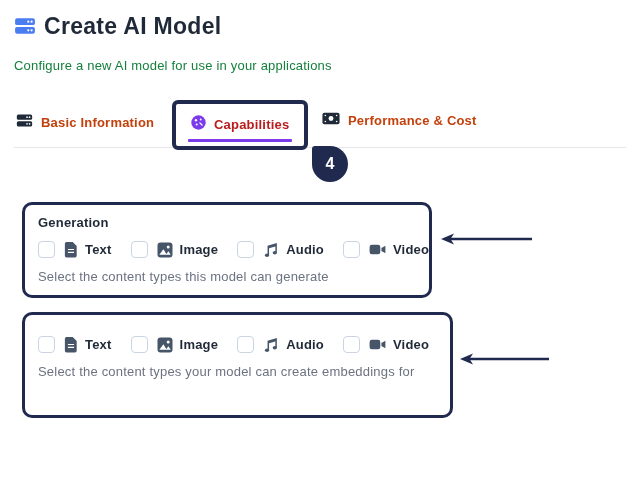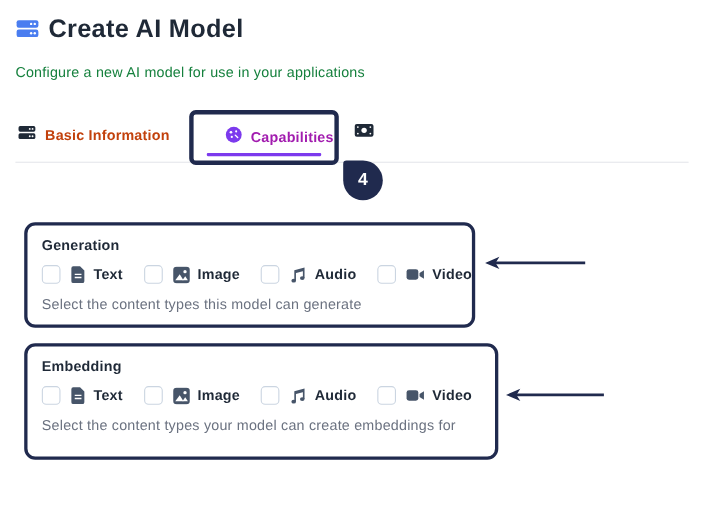--- a/index.html
+++ b/index.html
@@ -13,22 +13,22 @@
 
   
   .tab-divider { position: absolute; left: 14px; right: 14px; top: 147px; height: 1px; background: #e5e7eb; }
   .tab { position: absolute; display: flex; align-items: center; gap: 8px; font-size: 13px; font-weight: 700; color: #c2410c; letter-spacing: .2px; cursor: pointer; }
   .tab svg { flex: 0 0 auto; }
   .tab-basic { left: 16px; top: 112px; }
   .tab-perf  { left: 322px; top: 112px; }
 
   .capabilities-box { position: absolute; left: 172px; top: 100px; width: 136px; height: 50px;
      background: #ffffff; border: 4px solid #202a4e; border-radius: 6px; }
-  .capabilities-tab { position: absolute; left: 28px; top: 10px; display: flex; align-items: center; gap: 7px;
-     font-size: 13px; font-weight: 700; color: #a21caf; letter-spacing: .2px; cursor: pointer; }
+  .capabilities-tab { position: absolute; left: 14px; top: 10px; display: flex; align-items: center; gap: 7px;
+     font-size: 13px; font-weight: 700; color: #b91c1c; letter-spacing: .2px; cursor: pointer; }
   .tab-underline { position: absolute; left: 12px; right: 12px; bottom: 4px; height: 3px; background: #7c3aed; border-radius: 1px; }
 
   
   .step-badge { position: absolute; left: 312px; top: 146px; width: 36px; height: 36px;
      background: #202a4e; border-radius: 3px 50% 50% 50%;
      display: flex; align-items: center; justify-content: center;
      color: #ffffff; font-size: 16px; font-weight: 700; }
 
   
   .section-box { position: absolute; background: #ffffff; border: 3.5px solid #202a4e; border-radius: 10px; padding: 10px 13px; }
@@ -100,20 +100,21 @@
   <span>
     <svg width="18" height="13" viewBox="0 0 20 14">
       <rect x="0.5" y="0.5" width="19" height="13" rx="2.2" fill="#1f2937"></rect>
       <circle cx="10" cy="7" r="2.7" fill="#fff"></circle>
       <circle cx="3.7" cy="3.7" r="0.9" fill="#fff"></circle>
         <circle cx="16.3" cy="3.7" r="0.9" fill="#fff"></circle>
       <circle cx="3.7" cy="10.3" r="0.9" fill="#fff"></circle>
         <circle cx="16.3" cy="10.3" r="0.9" fill="#fff"></circle>
     </svg>
   </span>
+  <span>Performance &amp; Cost</span>
 </div>
 
 <div class="step-badge">
   <span>4</span>
 </div>
 
 <div class="section-box section-generation">
   <div class="section-label">Generation</div>
   <div class="option-row">
     <span class="option">
@@ -158,21 +159,20 @@
           <path d="M13.2 5.5 L17.5 2.9 v8.2 L13.2 8.5 z" fill="#475569"></path>
         </svg>
       </span>
       <span class="option-label">Video</span>
     </span>
   </div>
   <div class="section-help">Select the content types this model can generate</div>
 </div>
 
 <div class="section-box section-embedding">
-  <div class="section-label">Embedding</div>
   <div class="option-row">
     <span class="option">
       <span class="checkbox"></span>
       <span class="option-icon">
         <svg width="14" height="17" viewBox="0 0 16 18">
           <path d="M3 0.5 h7 l4.5 4.5 v11 a2 2 0 0 1 -2 2 H3 a2 2 0 0 1 -2 -2 v-13.5 a2 2 0 0 1 2 -2 z" fill="#475569"></path>
           <path d="M4.5 9 h7 M4.5 12.2 h7" stroke="#fff" stroke-width="1.4"></path>
         </svg>
       </span>
       <span class="option-label">Text</span>

